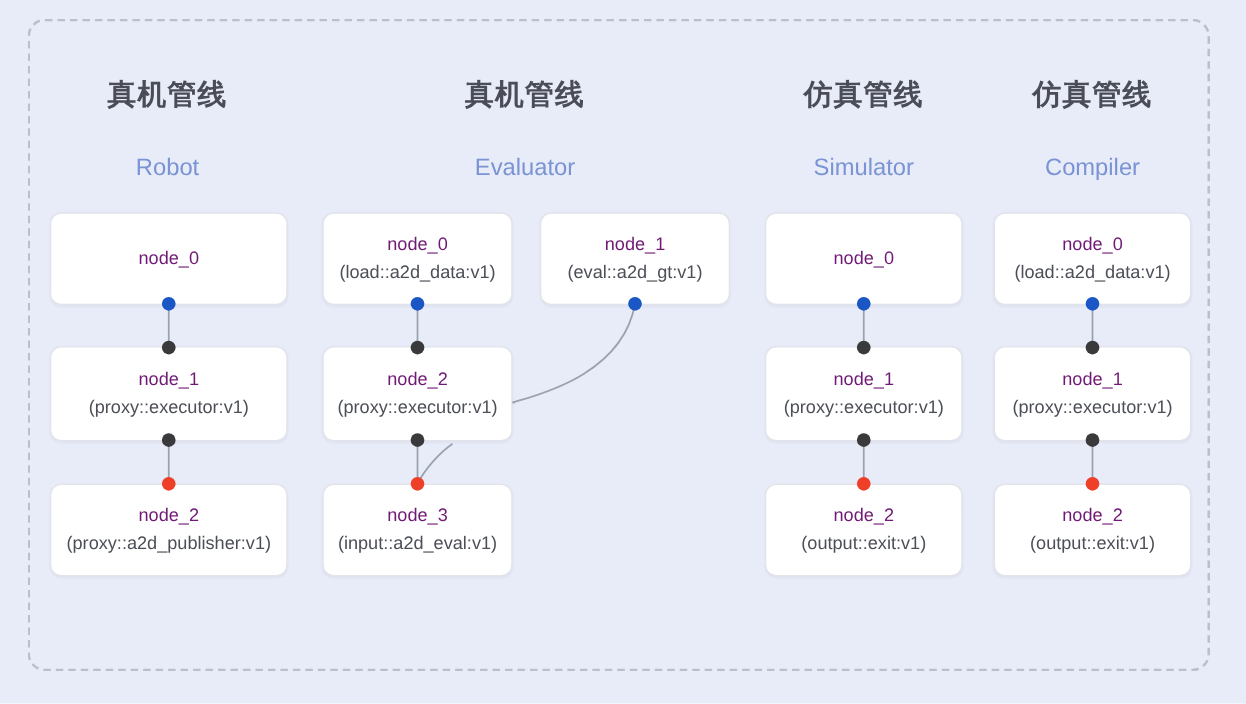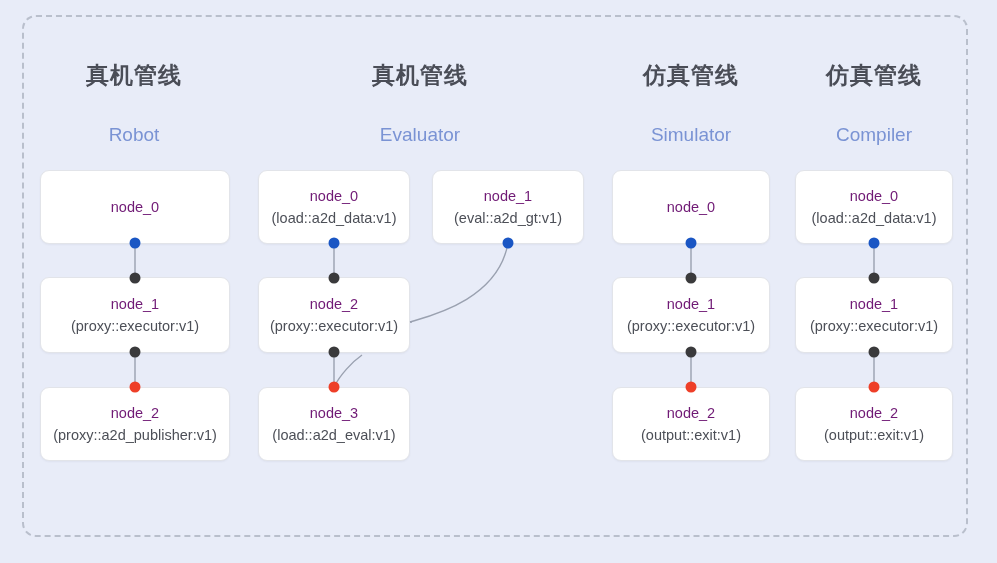--- a/index.html
+++ b/index.html
@@ -141,21 +141,21 @@
       <div class="node-card" style="left: 432px; top: 170px; width: 152px; height: 74px;">
         <div class="node-name">node_1</div>
         <div class="node-type">(eval::a2d_gt:v1)</div>
       </div>
       <div class="node-card" style="left: 258px; top: 277px; width: 152px; height: 76px;">
         <div class="node-name">node_2</div>
         <div class="node-type">(proxy::executor:v1)</div>
       </div>
       <div class="node-card" style="left: 258px; top: 387px; width: 152px; height: 74px;">
         <div class="node-name">node_3</div>
-        <div class="node-type">(load::a2d_eval:v1)</div>
+        <div class="node-type">(input::a2d_eval:v1)</div>
       </div>
       <div class="node-card" style="left: 612px; top: 170px; width: 158px; height: 74px;">
         <div class="node-name">node_0</div>
       </div>
       <div class="node-card" style="left: 612px; top: 277px; width: 158px; height: 76px;">
         <div class="node-name">node_1</div>
         <div class="node-type">(proxy::executor:v1)</div>
       </div>
       <div class="node-card" style="left: 612px; top: 387px; width: 158px; height: 74px;">
         <div class="node-name">node_2</div>

